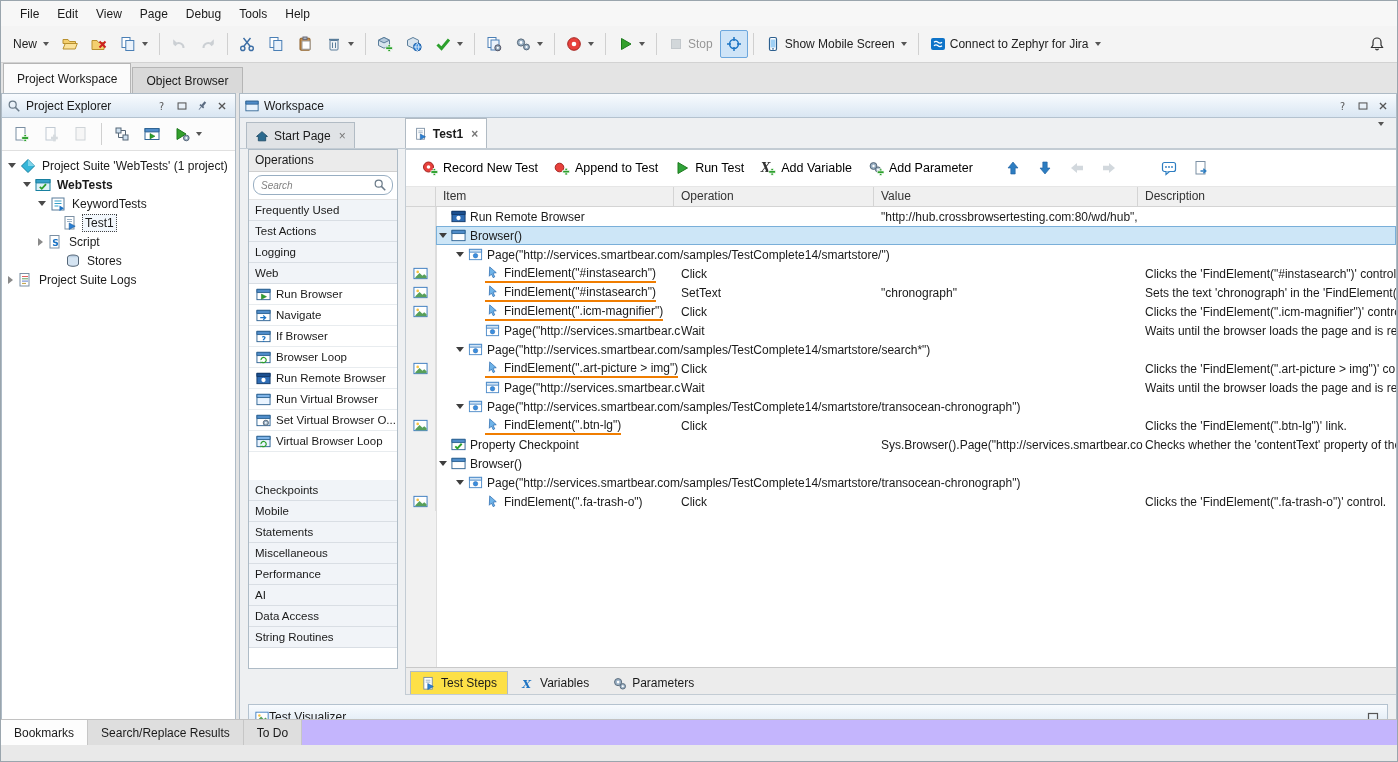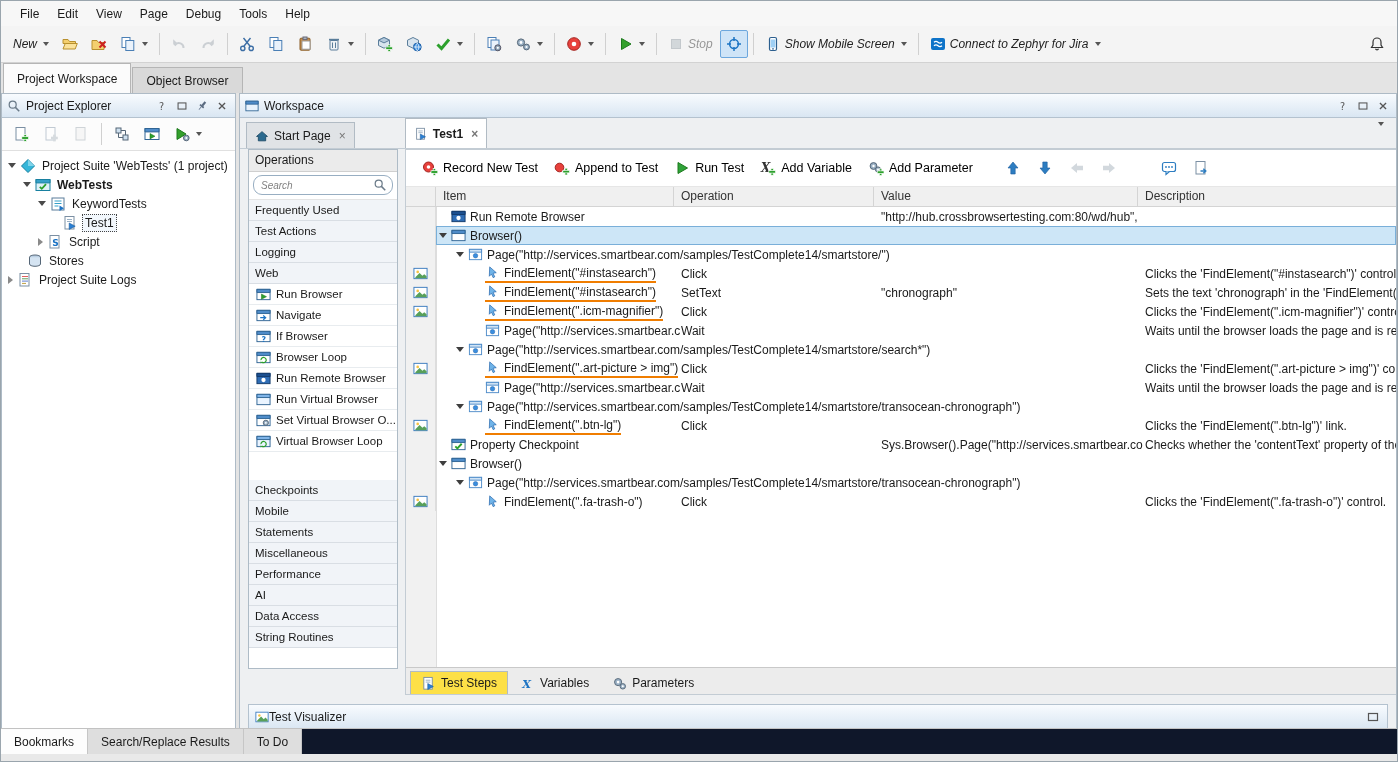--- a/index.html
+++ b/index.html
@@ -8,21 +8,21 @@
   .menubar{height:25px;display:flex;align-items:center;background:#f7f7f7;padding-left:10px;}
   .menu-item{padding:3px 9px;cursor:default;}
   
   .toolbar{height:36px;display:flex;align-items:center;background:#f4f4f4;border-bottom:1px solid #d2d2d2;padding:0 6px;gap:1px;}
   .tbtn{display:flex;align-items:center;gap:4px;height:28px;padding:0 5px;border:1px solid transparent;background:transparent;border-radius:2px;font-family:inherit;font-size:12px;color:#222;}
   .tbtn.disabled{opacity:.45;}
   .tbtn.active{background:#cfe4f7;border-color:#6da7dd;}
   .tbtn.tright{margin-left:auto;}
   .tsep{width:1px;height:22px;background:#d0d0d0;margin:0 4px;flex:none;}
   .caret{width:0;height:0;border-left:3.5px solid transparent;border-right:3.5px solid transparent;border-top:4px solid #555;margin-left:2px;}
-  .tlabel{white-space:nowrap;font-style:italic;}
+  .tlabel{white-space:nowrap;}
   
   .main-tabs{height:31px;display:flex;align-items:flex-end;background:#e4e4e4;padding-left:2px;}
   .mtab{height:26px;line-height:26px;padding:0 13px;background:#d9d9d9;border:1px solid #b5b5b5;border-bottom:none;margin-right:1px;}
   .mtab.active{background:#fbfbfb;height:30px;line-height:30px;}
   
   .main{position:absolute;top:92px;left:0;right:0;bottom:25px;display:flex;background:#e4e4e4;}
   .left-panel{width:233px;flex:none;background:#fff;border:1px solid #aebbc6;display:flex;flex-direction:column;}
   .splitter{width:3px;flex:none;}
   .right-panel{flex:1;min-width:0;border:1px solid #aebbc6;background:#eef0f2;display:flex;flex-direction:column;}
   .panel-header{height:23px;flex:none;display:flex;align-items:center;gap:5px;padding:0 5px;background:linear-gradient(#f8fbfe,#d9e6f2);border-bottom:1px solid #b4c2cf;}
@@ -93,21 +93,21 @@
   .item-wrap.hl{border-bottom:2px solid #f07d00;}
   .g-label{white-space:nowrap;}
   
   .bottom-tabs{height:26px;flex:none;display:flex;align-items:flex-end;background:#ececec;border-top:1px solid #c9c9c9;padding-left:4px;gap:1px;}
   .btab{height:22px;display:flex;align-items:center;gap:5px;padding:0 10px;background:#ececec;border:1px solid transparent;border-bottom:none;}
   .btab.active{background:#fde047;border-color:#b1bbc4;}
   
   .visualizer-bar{height:24px;flex:none;margin:9px 8px 5px 8px;display:flex;align-items:center;padding:0 6px;background:linear-gradient(#f8fbfe,#d9e6f2);border:1px solid #b4c2cf;}
   .vz-btn{margin-left:auto;}
   
-  .statusbar{position:absolute;left:0;right:0;bottom:7px;height:25px;background:#0f172a;border-top:1px solid #c2c2c2;display:flex;}
+  .statusbar{position:absolute;left:0;right:0;bottom:16px;height:25px;background:#c4b5fd;border-top:1px solid #c2c2c2;display:flex;}
   .stab{padding:0 13px;display:flex;align-items:center;background:#dedede;border-right:1px solid #c6c6c6;}
   .stab.active{background:#fdfdfd;}
 </style>
 </head>
 <body>
 
 <div class="app">
   <div class="menubar" id="menubar">
       <span class="menu-item">File</span>
       <span class="menu-item">Edit</span>
@@ -478,21 +478,21 @@
           <div class="tree-row" style="padding-left:36px">
             <span class="texp closed"></span>
             <span class="ic">
               <svg viewBox="0 0 16 16" xmlns="http://www.w3.org/2000/svg">
                 <rect x="3" y="1.5" width="9" height="12.5" fill="#fff" stroke="#7b8fa3"></rect>
                 <text x="5.2" y="11.5" font-size="9" font-weight="bold" font-family="DejaVu Sans" fill="#1d74c4">S</text>
               </svg>
             </span>
             <span class="tree-label">Script</span>
           </div>
-          <div class="tree-row" style="padding-left:16px">
+          <div class="tree-row" style="padding-left:54px">
             <span class="texp-sp"></span>
             <span class="ic">
               <svg viewBox="0 0 16 16" xmlns="http://www.w3.org/2000/svg">
                 <ellipse cx="8" cy="4.2" rx="5.5" ry="2.2" fill="#bcd0e4" stroke="#567"></ellipse>
                 <path d="M2.5 4.2 V11 C2.5 12.3 5 13.3 8 13.3 C11 13.3 13.5 12.3 13.5 11 V4.2" fill="#d5e4f2" stroke="#567"></path>
               </svg>
             </span>
             <span class="tree-label">Stores</span>
           </div>
           <div class="tree-row" style="padding-left:6px">

